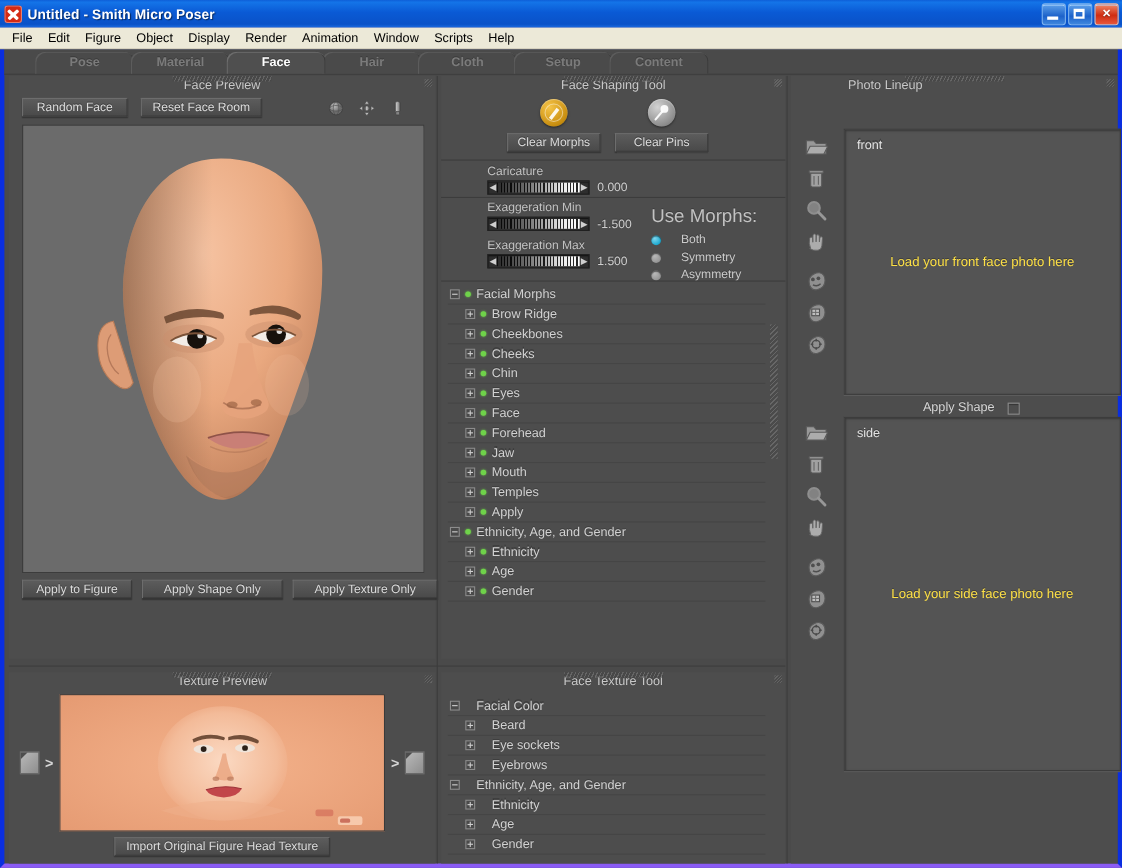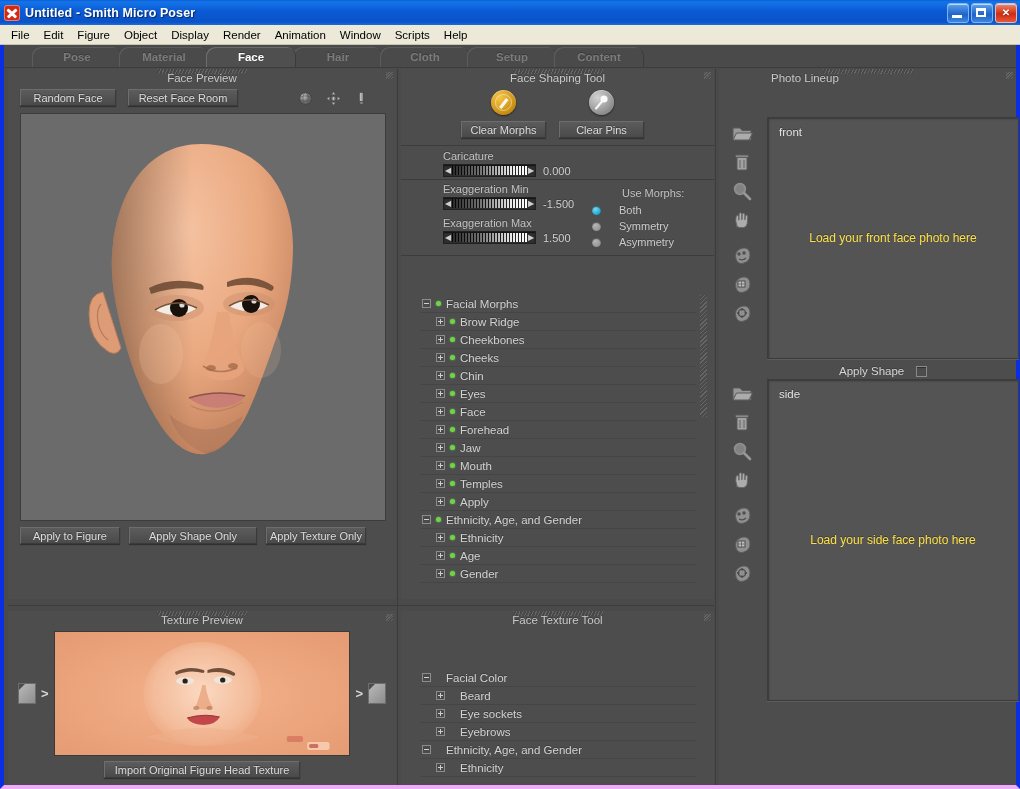--- a/index.html
+++ b/index.html
@@ -63,21 +63,21 @@
   }
   .menu-item{
     font-size:11.5px;color:#000;padding:2px 7px;cursor:default;
     white-space:nowrap;line-height:14px;
   }
 
   
   .workspace{
     position:absolute;left:0;top:45px;width:1020px;height:744px;
     background:#4a4a4a;
-    border-left:4px solid #0a2ee0;border-right:4px solid #0a2ee0;border-bottom:4px solid #f0abfc;
+    border-left:4px solid #0a2ee0;border-right:4px solid #0a2ee0;border-bottom:4px solid #8b5cf6;
     box-sizing:border-box;
   }
 
   
   .tabstrip{
     position:absolute;left:0;top:0;width:1012px;height:23px;
     background:#4a4a4a;display:flex;align-items:flex-end;
     padding-left:28px;box-sizing:border-box;
     border-bottom:1px solid #3d3d3d;
   }
@@ -191,32 +191,32 @@
     color:#cfcfcf;font-size:8px;line-height:1;
   }
   .slider .track{
     flex:1 1 auto;height:9px;margin:0 0px;
     background:
       repeating-linear-gradient(90deg, rgba(0,0,0,.85) 0 1px, rgba(0,0,0,0) 1px 3px),
       linear-gradient(90deg,#2a2a2a 0%,#6d6d6d 35%,#e8e8e8 78%,#ffffff 100%);
   }
   .sval{font-size:11px;color:#cfcfcf;min-width:40px;text-shadow:0 -1px 0 #3a3a3a;}
   .usemorphs{position:absolute;right:12px;top:0;width:110px;}
-  .um-title{font-size:11px;color:#c2c2c2;margin-bottom:5px;text-shadow:0 -1px 0 #3a3a3a;margin-left:30px;}
+  .um-title{font-size:17px;color:#c2c2c2;margin-bottom:5px;text-shadow:0 -1px 0 #3a3a3a;}
   .radio-row{display:flex;align-items:center;gap:18px;margin-bottom:4px;}
   .radio{
     width:9px;height:9px;border-radius:50%;flex:0 0 auto;
     background:radial-gradient(circle at 35% 30%,#b9b9b9,#878787);
     box-shadow:inset 0 1px 1px rgba(0,0,0,.5);
   }
   .radio.on{background:radial-gradient(circle at 35% 30%,#7fd8f0,#1da9cf 70%,#0c7fa0);}
   .radio-label{font-size:11px;color:#cbcbcb;text-shadow:0 -1px 0 #3a3a3a;}
 
   
-  .tree{position:absolute;left:19px;right:18px;overflow:hidden;margin-top:36px;}
+  .tree{position:absolute;left:6px;right:18px;overflow:hidden;}
   .tnode{
     display:flex;align-items:center;height:17px;gap:5px;
     border-bottom:1px solid #454545;
     padding-left:2px;cursor:default;
   }
   .tbox{
     width:9px;height:9px;flex:0 0 auto;box-sizing:border-box;
     border:1px solid #8c8c8c;background:#4a4a4a;
     position:relative;
   }
@@ -427,21 +427,21 @@
           <path d="M148 300 q36 30 74 2 q-6 26 -34 38 q-28 -6 -40 -40 z" fill="#6a4a38" opacity=".18"></path>
 
           <ellipse cx="140" cy="240" rx="22" ry="30" fill="#f7c9a7" opacity=".22"></ellipse>
           <ellipse cx="240" cy="236" rx="20" ry="28" fill="#f7c9a7" opacity=".16"></ellipse>
         </svg>
       </div>
 
       <div class="fp-btnrow">
         <span class="pbtn" style="width:100px;">Apply to Figure</span>
         <span class="pbtn" style="width:128px;">Apply Shape Only</span>
-        <span class="pbtn" style="width:100px;">Apply Texture Only</span>
+        <span class="pbtn" style="width:132px;">Apply Texture Only</span>
       </div>
     </div>
 
     <div class="panel" id="texPreview">
       <div class="grip-top"></div>
       <div class="panel-corner"></div>
       <div class="panel-title">Texture Preview</div>
 
       <div class="tp-body">
         <div class="pagechip"></div>

